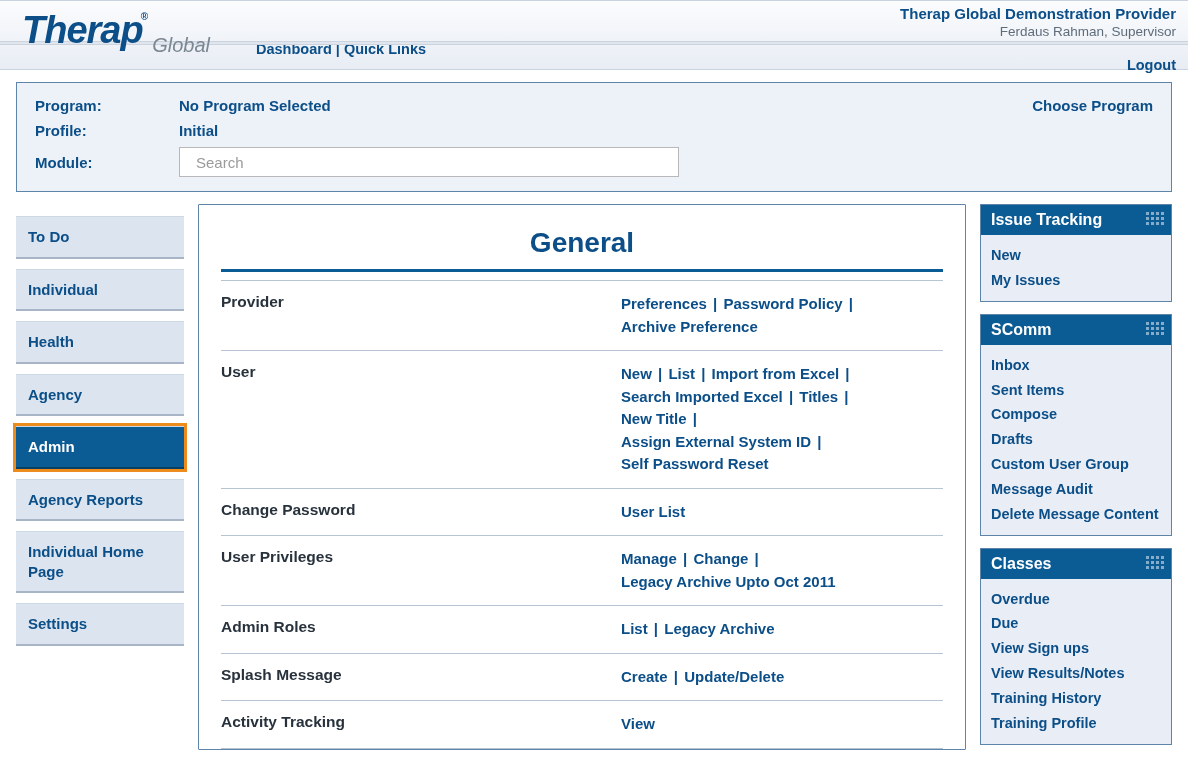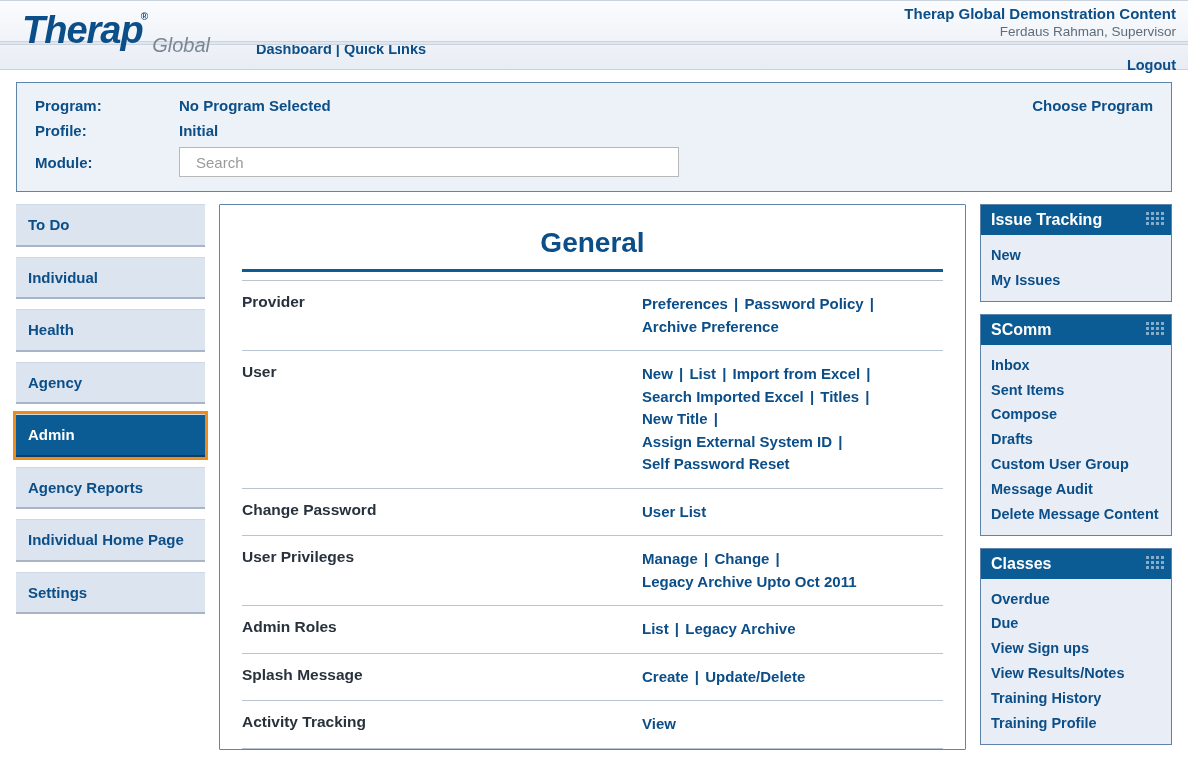--- a/index.html
+++ b/index.html
@@ -97,21 +97,21 @@
   .prog-val { color: #0b4e88; font-weight: bold; font-size: 15px; flex: 1; }
   .choose-prog { position: absolute; right: 18px; top: 14px; color: #0b4e88; font-weight: bold; font-size: 15px; }
   .search-input {
     width: 500px; height: 30px; border: 1px solid #b8b8b8;
     padding: 2px 16px; font-size: 15px; background: #fff; color: #888;
     font-family: Liberation Sans, sans-serif;
   }
   .search-input::placeholder { color: #9a9a9a; }
 
   .columns { display: flex; gap: 14px; align-items: flex-start; }
-  .leftcol { width: 189px; flex-shrink: 0; }
+  .leftcol { width: 168px; flex-shrink: 0; margin-top: 12px; }
   .maincol { flex: 1; border: 1px solid #5f84aa; border-radius: 1px; padding: 8px 22px 0 22px; }
   .rightcol { width: 192px; flex-shrink: 0; }
 
   .tab {
     background: #dce5ef;
     color: #0b4e88;
     font-weight: bold;
     font-size: 15px;
     padding: 10px 12px;
     margin-bottom: 10px;
@@ -194,21 +194,21 @@
 <div class="topbar">
   <div class="barline"></div>
   <div class="logo">
     <span class="logo-main"><span>Therap</span><span class="logo-r">®</span></span>
     <span class="logo-sub">Global</span>
   </div>
   <div class="nav-links">
     <a>Dashboard</a><span> | </span><a>Quick Links</a>
   </div>
   <div class="top-right">
-    <div class="provider-name">Therap Global Demonstration Content</div>
+    <div class="provider-name">Therap Global Demonstration Provider</div>
     <div class="username">Ferdaus Rahman, Supervisor</div>
     <a class="logout">Logout</a>
   </div>
 </div>
 
 <div class="wrap">
 
   <div class="prog-box">
     <a class="choose-prog">Choose Program</a>
     <div class="prog-row">

